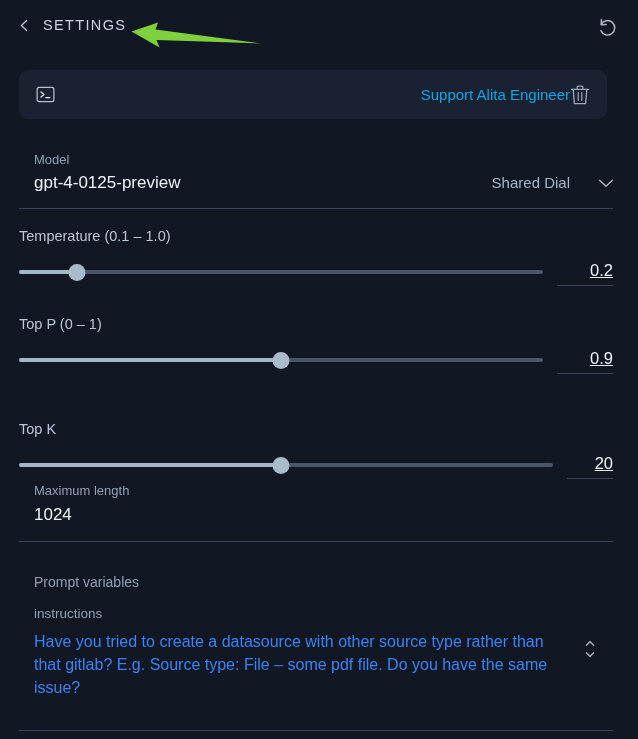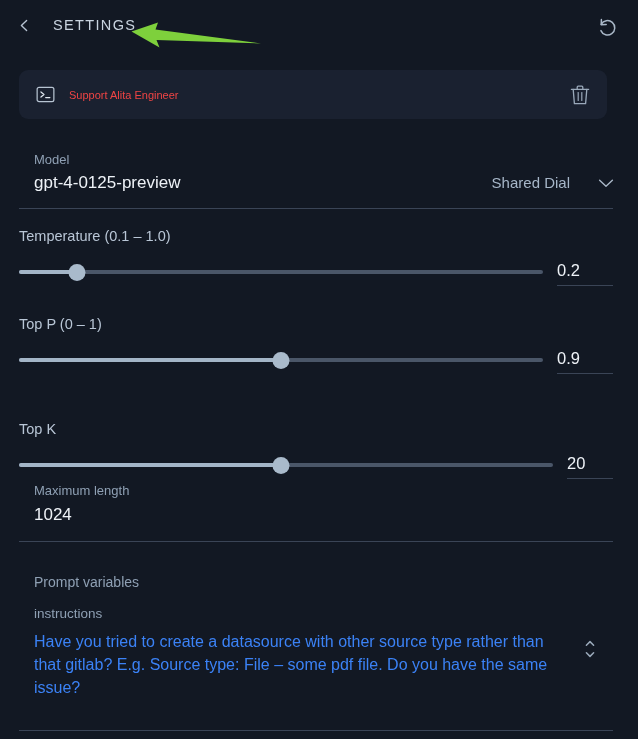--- a/index.html
+++ b/index.html
@@ -26,21 +26,21 @@
     height: 58px;
     display: flex;
     align-items: center;
   }
   .back-btn {
     position: absolute;
     left: 18px;
     top: 17px;
     display: flex;
     align-items: center;
-    gap: 22px;
+    gap: 12px;
     cursor: pointer;
   }
   .chev-left {
     width: 13px; height: 13px;
     display: block;
   }
   .settings-title {
     font-size: 14.5px;
     letter-spacing: 1.35px;
     color: #c9d4e0;
@@ -79,27 +79,28 @@
     align-items: center;
     padding: 0 17px;
     cursor: pointer;
   }
   .term-icon {
     width: 19px; height: 19px;
     flex: 0 0 auto;
     margin-right: 14px;
   }
   .agent-name {
-    font-size: 11px;
-    color: #ef4444;
+    font-size: 15px;
+    color: #0ea5e9;
     font-weight: 400;
     flex: 1 1 auto;
     white-space: nowrap;
     overflow: hidden;
     text-overflow: ellipsis;
+    text-align: right;
   }
   .trash-btn {
     width: 20px; height: 22px;
     flex: 0 0 auto;
     cursor: pointer;
   }
 
   
   .field-label {
     font-size: 13px;
@@ -186,23 +187,25 @@
     width: 17px; height: 17px;
     border-radius: 50%;
     background: #a9bacb;
     transform: translateX(-50%);
     cursor: pointer;
   }
   .val-box {
     width: 56px;
     flex: 0 0 auto;
     margin-left: 14px;
+    text-align: right;
     border-bottom: 1px solid #3a4456;
     padding-bottom: 5px;
     margin-bottom: -4px;
+    text-decoration: underline;
   }
   .val-box span {
     font-size: 16.5px;
     color: #eef2f7;
   }
 
   
   .maxlen-block {
     position: absolute;
     left: 34px;

